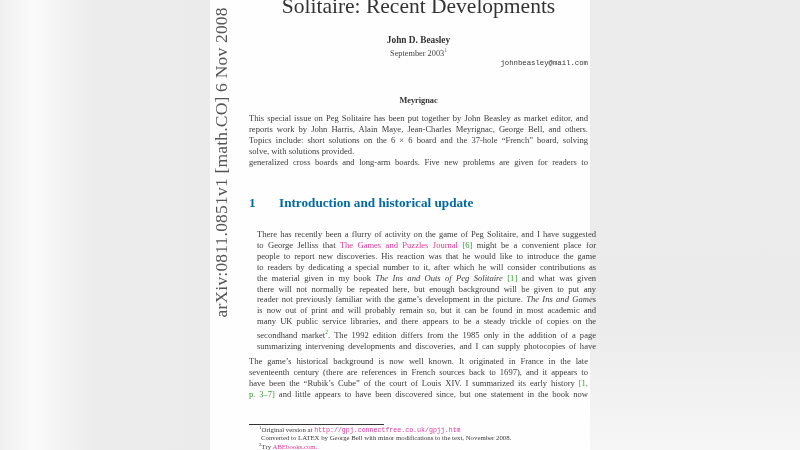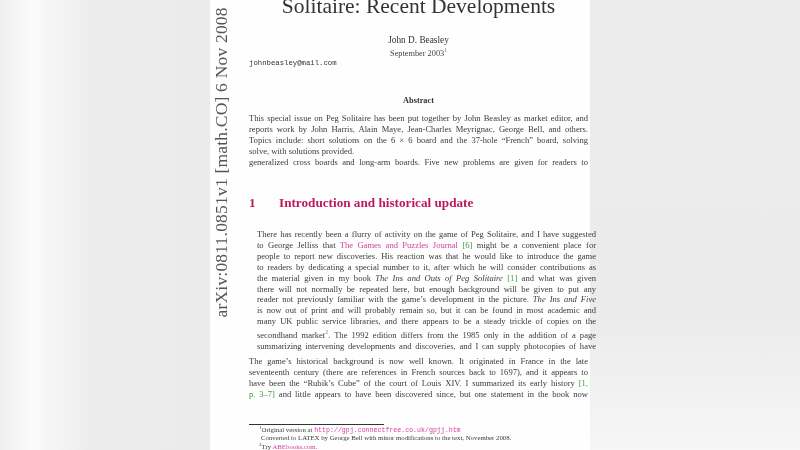--- a/index.html
+++ b/index.html
@@ -3,29 +3,29 @@
 <meta charset="utf-8">
 <style>
   html, body { margin:0; padding:0; }
   body { width:800px; height:450px; overflow:hidden; background:#ececec; position:relative; font-family:"Liberation Serif", "DejaVu Serif", serif; color:#2a2a2a; }
   .bg-left { position:absolute; left:0; top:0; width:210px; height:450px; background:linear-gradient(90deg,#f0f0f0 0%,#fafafa 15%,#ececec 45%,#ebebeb 100%); }
   .bg-right { position:absolute; left:590px; top:0; width:210px; height:450px; background:linear-gradient(180deg,#ececec 0%,#ebebeb 70%,#f6f6f6 100%); }
   .page { position:absolute; left:210px; top:0; width:380px; height:450px; background:#fefefe; overflow:hidden; }
   .arxiv { position:absolute; left:221px; top:186px; width:0; height:0; }
   .arxiv span { position:absolute; left:-130px; top:-9px; width:260px; font-size:17.5px; color:#555; white-space:nowrap; transform:rotate(-90deg); text-align:center; letter-spacing:0.2px; }
   .title { position:absolute; left:249px; top:-6px; width:339px; text-align:center; font-size:21.5px; color:#333; }
-  .author { position:absolute; left:249px; top:35px; width:339px; text-align:center; font-weight:normal; font-size:9.3px; color:#333; }
+  .author { position:absolute; left:249px; top:35px; width:339px; text-align:center; font-weight:bold; font-size:9.3px; color:#333; }
   .date { position:absolute; left:249px; top:47px; width:339px; text-align:center; font-size:8.3px; color:#444; }
   .date sup { color:#3a9a3a; font-size:5.5px; }
-  .email { position:absolute; left:249px; top:59px; width:339px; text-align:left; font-family:"Liberation Mono", monospace; font-size:7.3px; color:#333; }
+  .email { position:absolute; left:249px; top:59px; width:339px; text-align:right; font-family:"Liberation Mono", monospace; font-size:7.3px; color:#333; }
   .abs-h { position:absolute; left:249px; top:96px; width:339px; text-align:center; font-weight:bold; font-size:8.3px; color:#333; }
   .para { position:absolute; left:249px; width:339px; font-size:8.55px; line-height:10.9px; text-align:justify; color:#3a3a3a; }
   .para .ln { display:block; text-align:justify; text-align-last:justify; white-space:nowrap; overflow:hidden; }
   .para .ln.last { text-align-last:left; }
-  .sec { position:absolute; left:249px; top:195px; font-weight:bold; font-size:13.2px; color:#be185d; }
+  .sec { position:absolute; left:249px; top:195px; font-weight:bold; font-size:13.2px; color:#0369a1; }
   .sec .num { display:inline-block; width:30px; }
   .link-m { color:#d4419c; }
   .cite { color:#3a9a3a; }
   .fnrule { position:absolute; left:249px; top:424px; width:135px; height:1px; background:#333; }
   .fn { position:absolute; left:249px; font-size:6.8px; color:#3a3a3a; white-space:nowrap; }
   .fn .mono { font-family:"Liberation Mono", monospace; color:#d4419c; font-size:6.6px; }
   .fn sup { font-size:5px; }
 </style>
 </head>
 <body>
@@ -36,39 +36,39 @@
 
 <div class="arxiv">
   <span>arXiv:0811.0851v1  [math.CO]  6 Nov 2008</span>
 </div>
 
 <div class="title">Solitaire: Recent Developments</div>
 <div class="author">John D. Beasley</div>
 <div class="date"><span>September 2003</span><sup>1</sup></div>
 <div class="email">johnbeasley@mail.com</div>
 
-<div class="abs-h">Abstract</div>
+<div class="abs-h">Meyrignac</div>
 <div class="para" style="top:113px;">
   <span class="ln">This special issue on Peg Solitaire has been put together by John Beasley as market editor, and</span>
   <span class="ln">reports work by John Harris, Alain Maye, Jean-Charles Meyrignac, George Bell, and others.</span>
   <span class="ln">Topics include: short solutions on the 6 × 6 board and the 37-hole “French” board, solving</span>
   <span class="ln last">solve, with solutions provided.</span>
   <span class="ln">generalized cross boards and long-arm boards. Five new problems are given for readers to</span>
 </div>
 
 <div class="sec"><span class="num">1</span><span>Introduction and historical update</span></div>
 
 <div class="para" style="top:229px;margin-left:8px;">
   <span class="ln">There has recently been a flurry of activity on the game of Peg Solitaire, and I have suggested</span>
   <span class="ln"><span>to George Jelliss that </span><span class="link-m">The Games and Puzzles Journal</span> <span class="cite">[6]</span><span> might be a convenient place for</span></span>
   <span class="ln">people to report new discoveries. His reaction was that he would like to introduce the game</span>
   <span class="ln">to readers by dedicating a special number to it, after which he will consider contributions as</span>
   <span class="ln"><span>the material given in my book </span><i>The Ins and Outs of Peg Solitaire</i> <span class="cite">[1]</span><span> and what was given</span></span>
   <span class="ln">there will not normally be repeated here, but enough background will be given to put any</span>
-  <span class="ln"><span>reader not previously familiar with the game’s development in the picture. </span><i>The Ins and Five</i></span>
+  <span class="ln"><span>reader not previously familiar with the game’s development in the picture. </span><i>The Ins and Games</i></span>
   <span class="ln">is now out of print and will probably remain so, but it can be found in most academic and</span>
   <span class="ln">many UK public service libraries, and there appears to be a steady trickle of copies on the</span>
   <span class="ln"><span>secondhand market</span><sup class="cite" style="font-size:5.5px;">2</sup><span>. The 1992 edition differs from the 1985 only in the addition of a page</span></span>
   <span class="ln">summarizing intervening developments and discoveries, and I can supply photocopies of have</span>
 </div>
 
 <div class="para" style="top:356px;">
   <span class="ln">The game’s historical background is now well known. It originated in France in the late</span>
   <span class="ln">seventeenth century (there are references in French sources back to 1697), and it appears to</span>
   <span class="ln"><span>have been the “Rubik’s Cube” of the court of Louis XIV. I summarized its early history </span><span class="cite">[1,</span></span>

